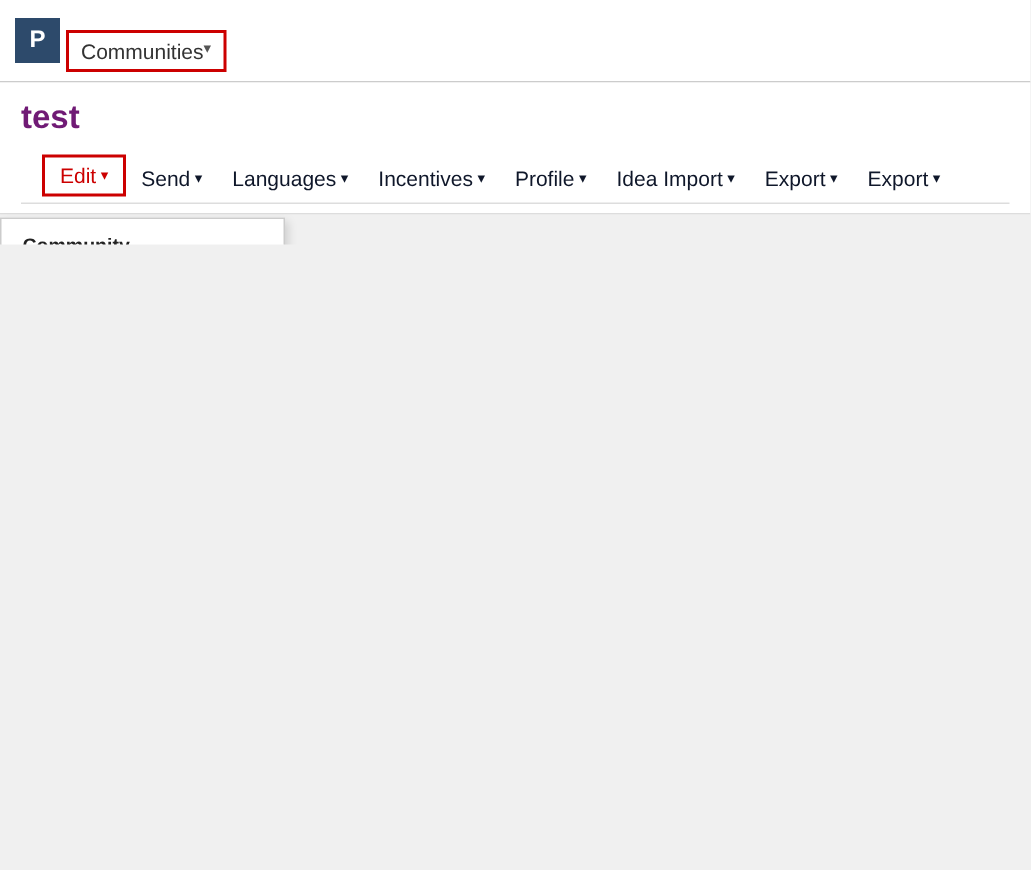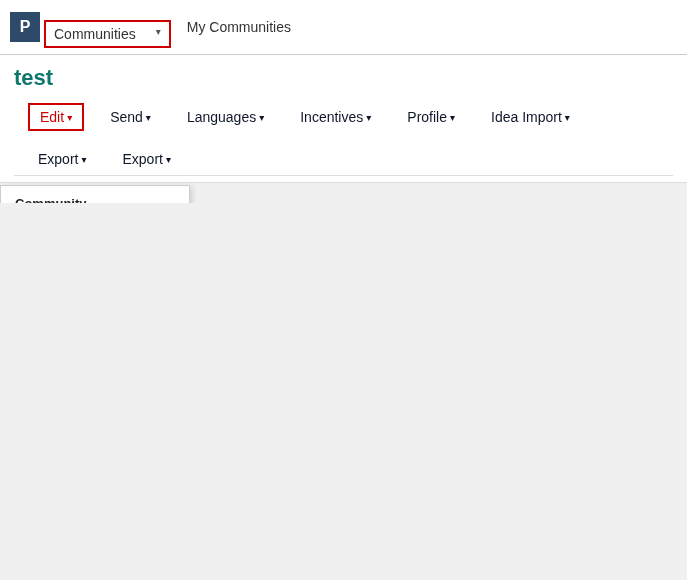--- a/index.html
+++ b/index.html
@@ -29,21 +29,21 @@
     }
     .communities-btn {
       display: flex;
       align-items: flex-start;
       border: 2px solid #c00;
       padding: 4px 8px;
       background: #fff;
       cursor: pointer;
       font-size: 14px;
       color: #333;
-      gap: 20px;
+      gap: 0;
       margin-top: 14px;
     }
     .communities-btn .chevron {
       font-size: 10px;
       color: #555;
     }
     .my-communities-link {
       margin-left: 16px;
       color: #333;
       font-size: 14px;
@@ -53,32 +53,32 @@
 
     
     .page-title-area {
       background: #fff;
       padding: 10px 14px 6px 14px;
       border-bottom: 1px solid #ddd;
     }
     .page-title {
       font-size: 22px;
       font-weight: bold;
-      color: #0f766e;
+      color: #701a75;
       margin-bottom: 8px;
     }
 
     
     .sec-nav {
       background: #fff;
       display: flex;
-      align-items: center;
+      align-items: flex-end;
       padding: 4px 14px;
       border-bottom: 1px solid #ddd;
-      gap: 16px;
+      gap: 0;
       flex-wrap: wrap;
     }
     .sec-nav-item {
       display: flex;
       align-items: center;
       padding: 4px 10px;
       font-size: 14px;
       color: #0f172a;
       cursor: pointer;
       gap: 3px;
@@ -133,23 +133,20 @@
 <body>
 
 <div class="top-bar">
   <div class="top-bar-logo">
     <span>P</span>
   </div>
   <button class="communities-btn">
     <span>Communities</span>
     <span class="chevron">▾</span>
   </button>
-  <a class="my-communities-link">
-    <span>My Communities</span>
-  </a>
 </div>
 
 <div class="page-title-area">
   <div class="page-title">test</div>
 
   <div class="sec-nav">
 
     <div class="sec-nav-item edit-active">
       <span>Edit</span>
       <span class="chevron">▾</span>

